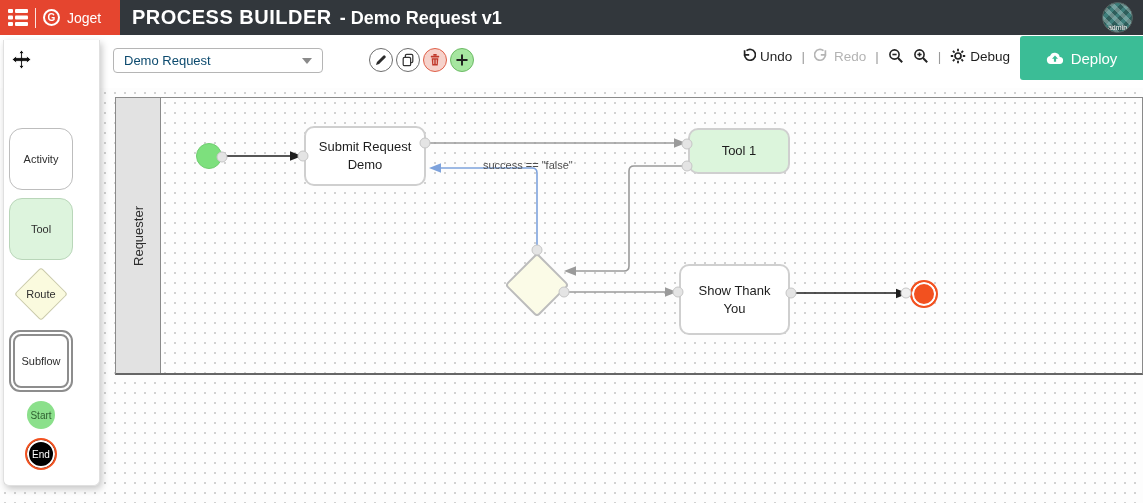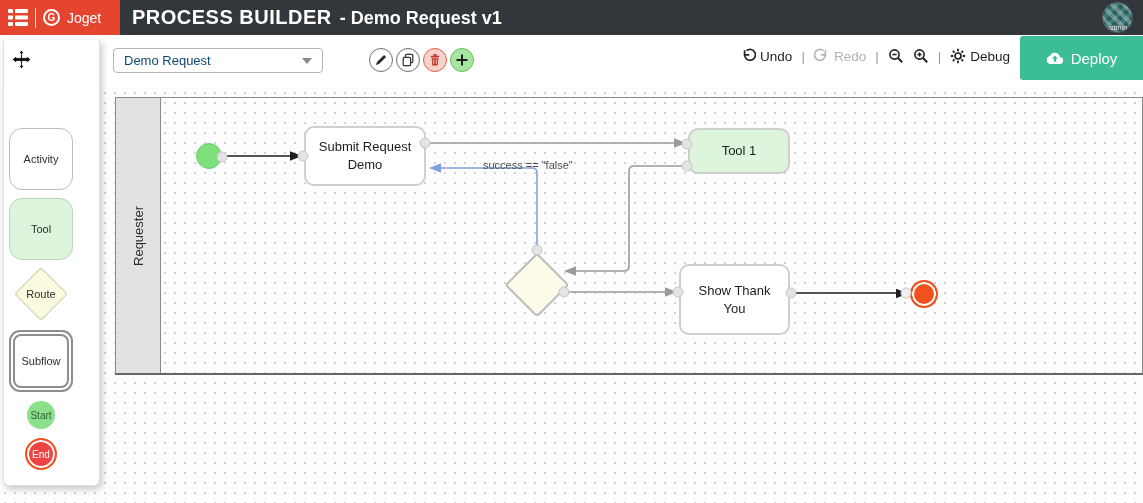--- a/index.html
+++ b/index.html
@@ -69,21 +69,21 @@
     background-image:radial-gradient(#c4c4c4 .8px, transparent 1px); background-size:7px 7px; }
   .pal-shape { position:absolute; display:flex; align-items:center; justify-content:center; font-size:11px; color:#2e2e2e; cursor:grab; }
   .pal-activity { left:5px; top:88px; width:64px; height:62px; background:#fff; border:1.5px solid #bdbdbd; border-radius:13px; }
   .pal-tool { left:5px; top:158px; width:64px; height:62px; background:#ddf4dd; border:1.5px solid #b9d6b9; border-radius:13px; }
   .pal-route-wrap { position:absolute; left:11px; top:228px; width:52px; height:52px; cursor:grab; }
   .pal-route-wrap .diamond { position:absolute; inset:7px; background:#fafade; border:1.5px solid #c9c9a9; border-radius:3px; transform:rotate(45deg); }
   .pal-route-wrap .lbl { position:absolute; inset:0; display:flex; align-items:center; justify-content:center; font-size:11px; color:#2e2e2e; }
   .pal-subflow { left:5px; top:290px; width:64px; height:62px; background:#fff; border:2px solid #8d8d8d; border-radius:11px; }
   .pal-subflow .inner { position:absolute; inset:2px; border:2px solid #8d8d8d; border-radius:8px; display:flex; align-items:center; justify-content:center; }
   .pal-start { left:23px; top:361px; width:28px; height:28px; background:#8be08b; border-radius:50%; font-size:10px; color:#2f5f30; }
-  .pal-end { left:21px; top:398px; width:32px; height:32px; background:#ef4444; border:2px solid #f2511f; box-shadow:inset 0 0 0 2px #fff; border-radius:50%; font-size:10px; color:#fff; }
+  .pal-end { left:21px; top:398px; width:32px; height:32px; background:#000000; border:2px solid #f2511f; box-shadow:inset 0 0 0 2px #fff; border-radius:50%; font-size:10px; color:#fff; }
   .move-cursor { position:absolute; left:7px; top:9px; width:21px; height:21px; z-index:12; }
 </style>
 </head>
 <body>
 
 <div class="app">
 
   <header class="titlebar">
     <div class="brand-block">
       <svg class="list-icon" viewBox="0 0 20 17">

